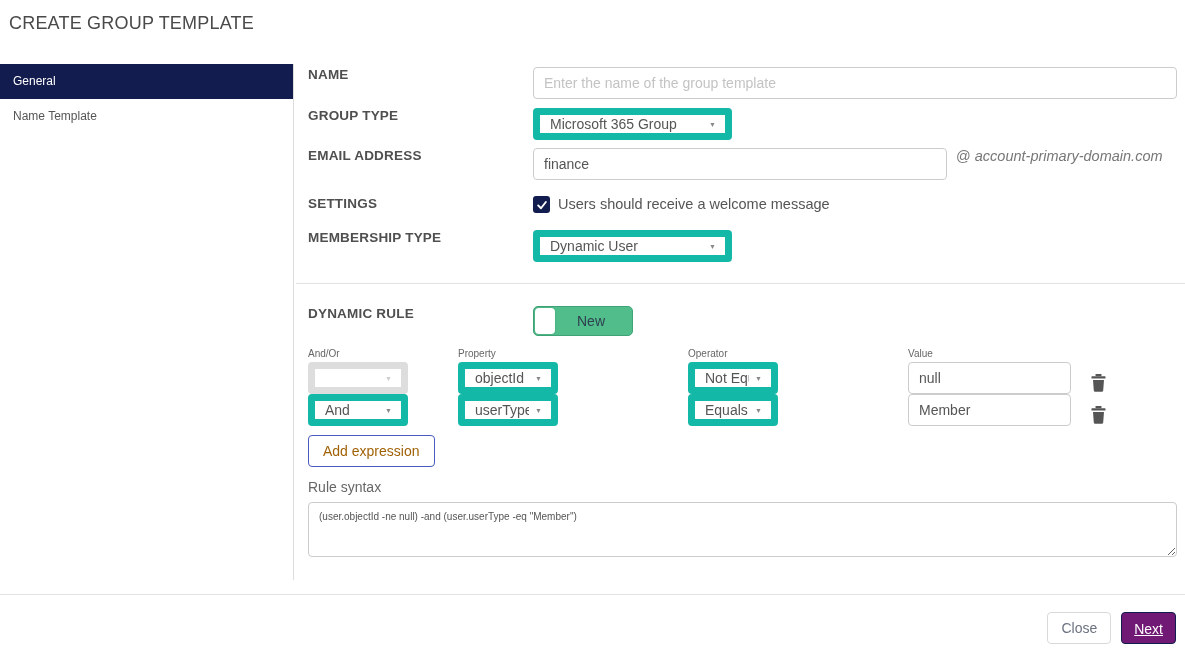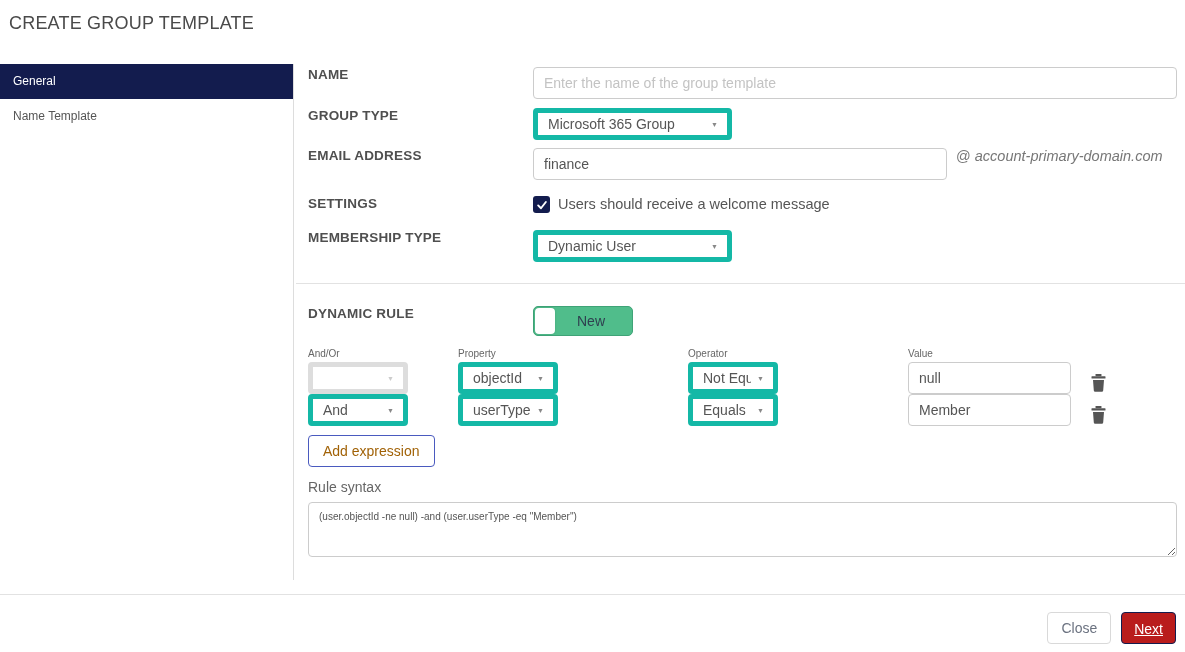--- a/index.html
+++ b/index.html
@@ -21,21 +21,21 @@
 
   .form-row { display:flex; }
   .form-label { width:225px; flex:0 0 225px; font-size:13.5px; font-weight:bold;
     color:#4f4f4f; letter-spacing:0.2px; }
 
   .text-input { height:32px; border:1px solid #ccc; border-radius:4px; padding:0 10px;
     font-size:14px; color:#555; font-family:inherit; outline:none; background:#fff; }
   .text-input::placeholder { color:#c3c3c3; }
   .grow { flex:1; margin-right:8px; }
 
-  .select { height:32px; border:5px solid #14b8a6; border-radius:4px; background:#fff;
+  .select { height:32px; border:7px solid #14b8a6; border-radius:4px; background:#fff;
     display:flex; align-items:center; justify-content:space-between; padding:0 9px 0 10px;
     font-size:14px; color:#555; cursor:pointer; }
   .select .caret { font-size:7px; color:#888; margin-left:6px; }
   .select.disabled { border-color:#ddd; color:#bbb; cursor:default; }
   .select.disabled .caret { color:#ccc; }
   .w200 { width:199px; flex:0 0 199px; }
 
   .row-name { margin-bottom:9px; }
   .row-grouptype { margin-bottom:8px; }
   .row-email { margin-bottom:16px; }
@@ -77,21 +77,21 @@
   .rule-syntax-area { display:block; margin-top:7px; width:calc(100% - 8px); height:55px;
     border:1px solid #ccc; border-radius:4px; padding:8px 10px; font-size:10px;
     color:#555; font-family:inherit; resize:vertical; outline:none; }
 
   .footer-divider { border:none; border-top:1px solid #e2e2e2; margin:0; }
   .footer { display:flex; justify-content:flex-end; align-items:flex-start;
     gap:10px; padding:17px 9px 0 0; }
   .btn { height:32px; border-radius:4px; font-size:14px; font-family:inherit;
     cursor:pointer; }
   .btn-close { background:#fff; border:1px solid #d9d9d9; color:#6b7280; padding:0 13px; }
-  .btn-next { background:#b91c1c; border:1px solid #131c4e; color:#fff; padding:8px 12px;text-decoration:underline; }
+  .btn-next { background:#701a75; border:1px solid #131c4e; color:#fff; padding:8px 12px;text-decoration:underline; }
 </style>
 </head>
 <body>
 
 <div class="page">
 
   <div class="page-title">CREATE GROUP TEMPLATE</div>
 
   <div class="content">
 

